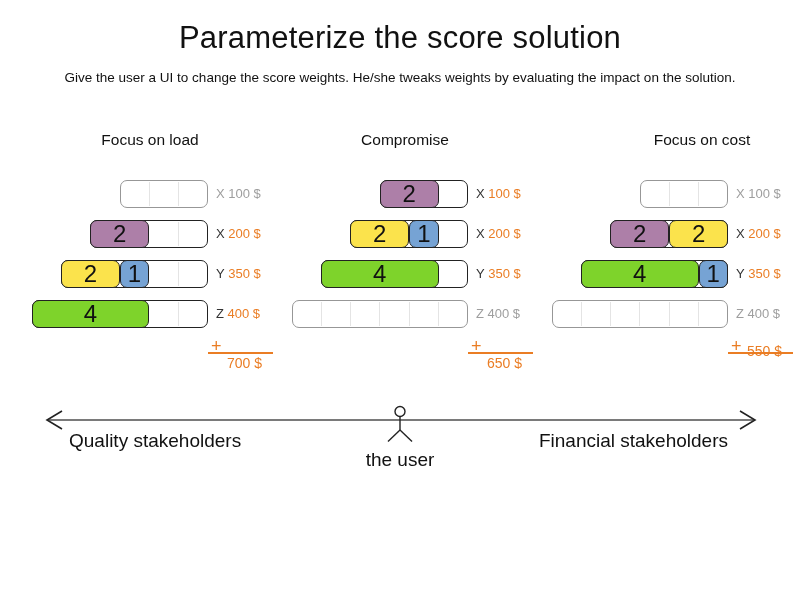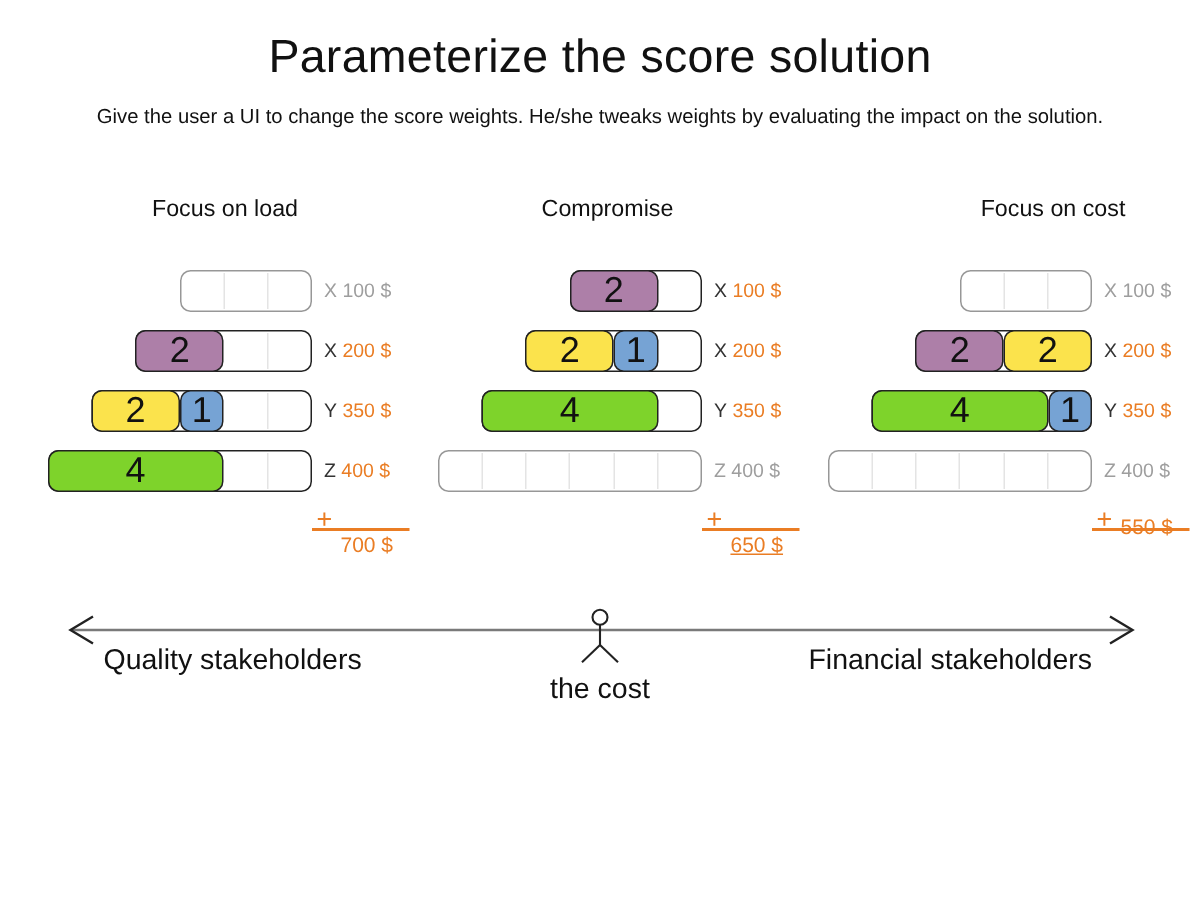--- a/index.html
+++ b/index.html
@@ -40,21 +40,21 @@
     <g stroke="#222" stroke-width="1.4" fill="none">
       <circle cx="400" cy="16.5" r="5" fill="#fff"></circle>
       <line x1="400" y1="21.5" x2="400" y2="35"></line>
       <line x1="400" y1="35" x2="388" y2="46.5"></line>
       <line x1="400" y1="35" x2="412" y2="46.5"></line>
     </g>
   </svg>
 
   <div class="abs axis-label" style="left:69px; top:430px;">Quality stakeholders</div>
   <div class="abs axis-label" style="right:72px; top:430px;">Financial stakeholders</div>
-  <div class="abs axis-label centered" style="left:300px; top:449px; width:200px;">the cost</div>
+  <div class="abs axis-label centered" style="left:300px; top:449px; width:200px;">the user</div>
 
 <div class="abs col-title" style="left: 150px; top: 131px;">Focus on load</div>
     <div class="abs track empty" style="left: 119.8px; top: 180px; width: 88.2px; height: 28px;"></div>
     <div class="abs divider" style="left: 148.7px; top: 182px; height: 24px;"></div>
     <div class="abs divider" style="left: 178.1px; top: 182px; height: 24px;"></div>
     <div class="abs row-label" style="left: 216px; top: 180px;"><span style="color: rgb(158, 158, 158);">X</span><span style="color: rgb(158, 158, 158);">&nbsp;100 $</span></div>
     <div class="abs track" style="left: 90.4px; top: 220px; width: 117.6px; height: 28px;"></div>
     <div class="abs divider" style="left: 178.1px; top: 222px; height: 24px;"></div>
     <div class="abs block" style="left: 90.4px; top: 220px; width: 58.8px; background: rgb(173, 127, 168);">2</div>
     <div class="abs row-label" style="left: 216px; top: 220px;"><span style="color: rgb(51, 51, 51);">X</span><span style="color: rgb(234, 125, 36);">&nbsp;200 $</span></div>
@@ -83,21 +83,21 @@
     <div class="abs row-label" style="left: 476px; top: 260px;"><span style="color: rgb(51, 51, 51);">Y</span><span style="color: rgb(234, 125, 36);">&nbsp;350 $</span></div>
     <div class="abs track empty" style="left: 291.6px; top: 300px; width: 176.4px; height: 28px;"></div>
     <div class="abs divider" style="left: 320.5px; top: 302px; height: 24px;"></div>
     <div class="abs divider" style="left: 349.9px; top: 302px; height: 24px;"></div>
     <div class="abs divider" style="left: 379.3px; top: 302px; height: 24px;"></div>
     <div class="abs divider" style="left: 408.7px; top: 302px; height: 24px;"></div>
     <div class="abs divider" style="left: 438.1px; top: 302px; height: 24px;"></div>
     <div class="abs row-label" style="left: 476px; top: 300px;"><span style="color: rgb(158, 158, 158);">Z</span><span style="color: rgb(158, 158, 158);">&nbsp;400 $</span></div>
     <div class="abs sum-plus" style="left: 471px; top: 338px; color: rgb(234, 125, 36);">+</div>
     <div class="abs sum-line" style="left: 468px; top: 352px; width: 65px; background: rgb(234, 125, 36);"></div>
-    <div class="abs sum-total" style="left: 472px; top: 355px; width: 65px; color: rgb(234, 125, 36); text-decoration: underline;">650 $</div>
+    <div class="abs sum-total" style="left: 472px; top: 355px; width: 65px; color: rgb(234, 125, 36);">650 $</div>
     <div class="abs col-title" style="left: 702px; top: 131px;">Focus on cost</div>
     <div class="abs track empty" style="left: 639.8px; top: 180px; width: 88.2px; height: 28px;"></div>
     <div class="abs divider" style="left: 668.7px; top: 182px; height: 24px;"></div>
     <div class="abs divider" style="left: 698.1px; top: 182px; height: 24px;"></div>
     <div class="abs row-label" style="left: 736px; top: 180px;"><span style="color: rgb(158, 158, 158);">X</span><span style="color: rgb(158, 158, 158);">&nbsp;100 $</span></div>
     <div class="abs track" style="left: 610.4px; top: 220px; width: 117.6px; height: 28px;"></div>
     <div class="abs block" style="left: 610.4px; top: 220px; width: 58.8px; background: rgb(173, 127, 168);">2</div>
     <div class="abs block" style="left: 669.2px; top: 220px; width: 58.8px; background: rgb(251, 227, 76);">2</div>
     <div class="abs row-label" style="left: 736px; top: 220px;"><span style="color: rgb(51, 51, 51);">X</span><span style="color: rgb(234, 125, 36);">&nbsp;200 $</span></div>
     <div class="abs track" style="left: 581px; top: 260px; width: 147px; height: 28px;"></div>

